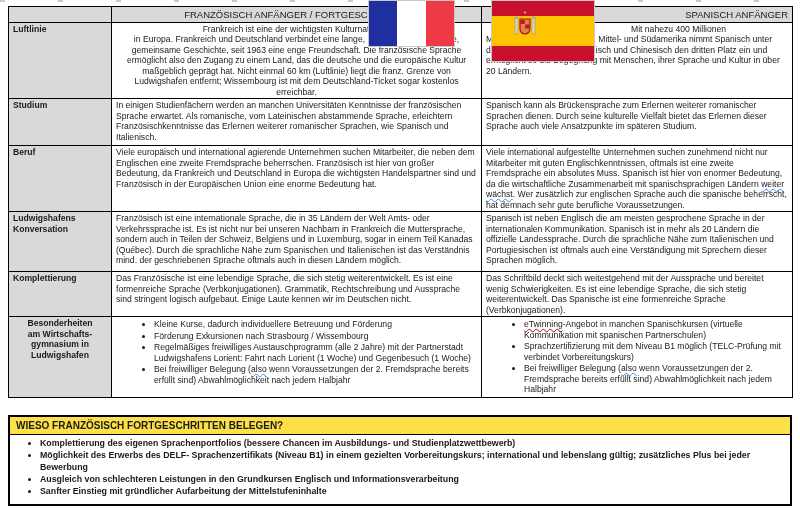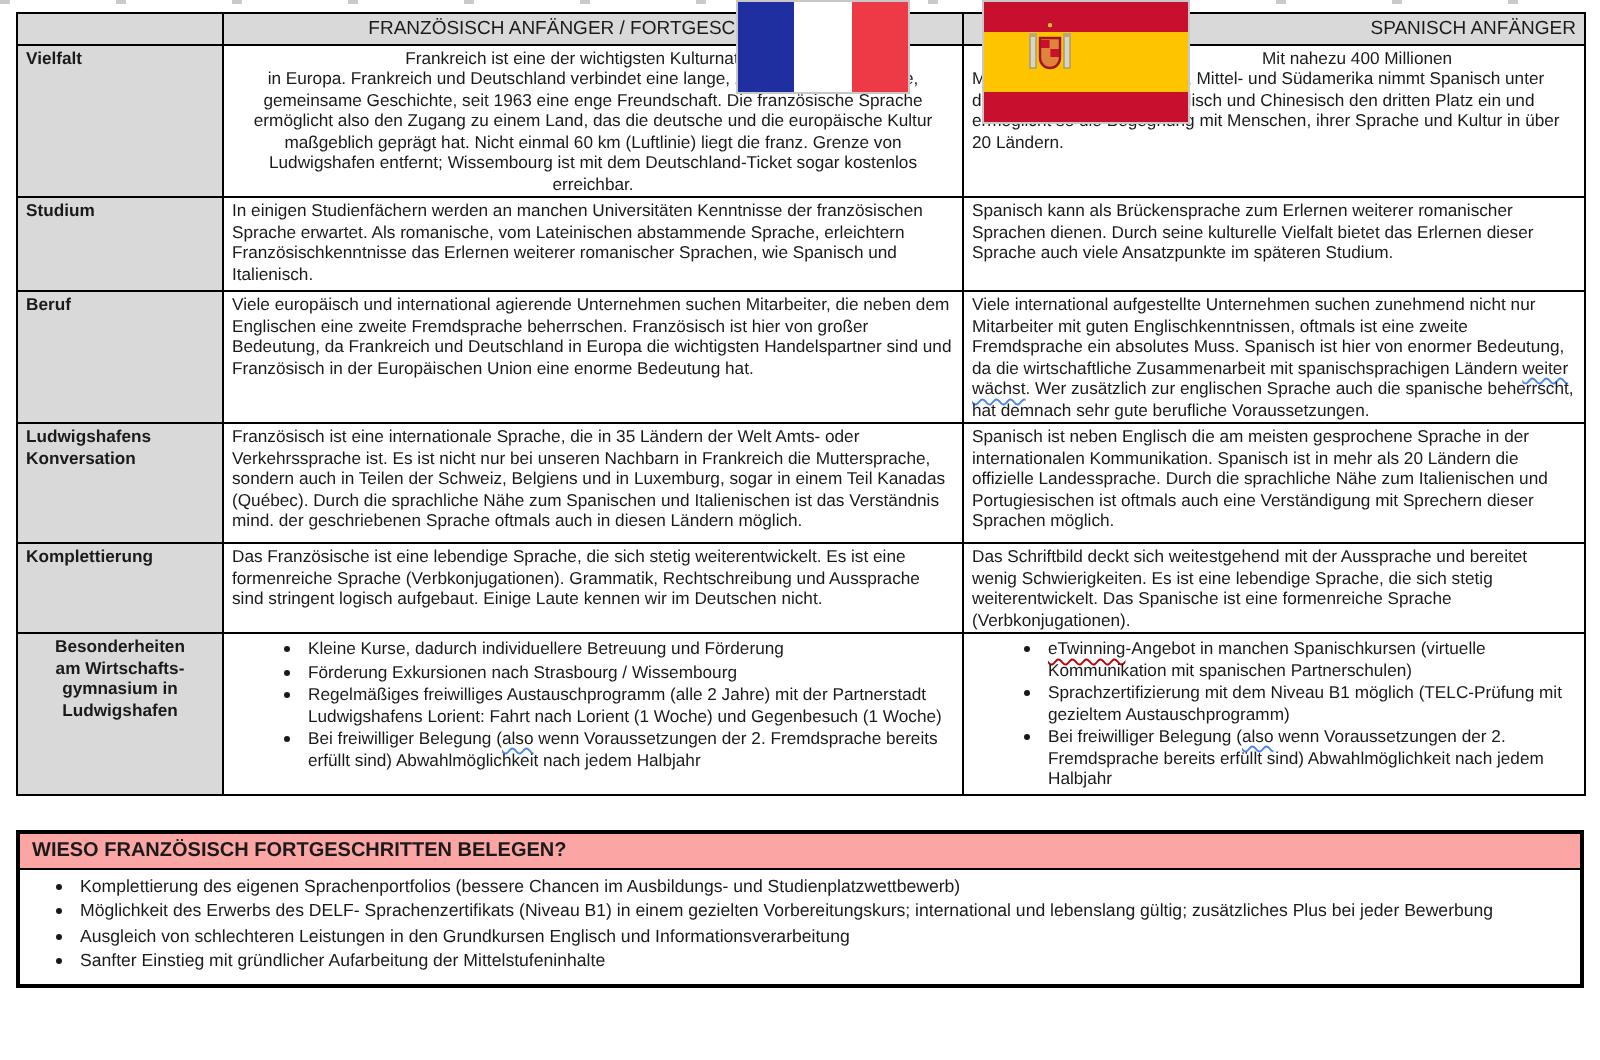--- a/index.html
+++ b/index.html
@@ -36,23 +36,23 @@
   .preline{white-space:pre-line;text-align:center;}
   .indent-first{text-indent:145px;}
   td ul{margin:1px 0 0 0;padding:0 0 0 22px;}
   td ul li{margin:0 0 1px 16px;padding:0;}
 
   .mark-wavy-blue{text-decoration:underline;text-decoration-style:wavy;text-decoration-color:#4a86e8;text-decoration-thickness:1px;}
   .mark-wavy-red{text-decoration:underline;text-decoration-style:wavy;text-decoration-color:#c00000;text-decoration-thickness:1px;}
 
   
   .why-box{margin-top:17px;border:2px solid #000;width:784px;box-sizing:border-box;}
-  .why-head{background:#fca5a5;border-bottom:1px solid #000;font-weight:bold;font-size:10px;padding:3px 6px;}
+  .why-head{background:#fde047;border-bottom:1px solid #000;font-weight:bold;font-size:10px;padding:3px 6px;}
   .why-body{padding:3px 4px 5px 4px;}
-  .why-body ul{margin:0;padding:0 0 0 26px;font-size:8.8px;line-height:1.3;}
+  .why-body ul{margin:0;padding:0 0 0 26px;font-size:8.8px;line-height:1.3;font-weight:bold;}
   .why-body li{margin:0 0 1px 0;}
 </style>
 </head>
 <body>
 
 <div class="crop-artifact"></div>
 
 <div class="flag flag-fr">
   <div class="b"></div>
   <div class="w"></div>
@@ -86,21 +86,21 @@
         <col style="width:311px">
       </colgroup>
     <tbody>
         <tr class="hdr">
       <td class="lbl"></td>
       <td class="hdr-fr">FRANZÖSISCH ANFÄNGER / FORTGESCHRITTEN</td>
       <td class="hdr-es">SPANISCH ANFÄNGER</td>
     </tr>
 
     <tr>
-      <td class="lbl" style="height:71px">Vielfalt</td>
+      <td class="lbl" style="height:71px">Luftlinie</td>
       <td class="preline">Frankreich ist eine der wichtigsten Kulturnationen
 in Europa. Frankreich und Deutschland verbindet eine lange, zeitweise schmerzhafte, gemeinsame Geschichte, seit 1963 eine enge Freundschaft. Die französische Sprache ermöglicht also den Zugang zu einem Land, das die deutsche und die europäische Kultur maßgeblich geprägt hat. Nicht einmal 60 km (Luftlinie) liegt die franz. Grenze von Ludwigshafen entfernt; Wissembourg ist mit dem Deutschland-Ticket sogar kostenlos erreichbar.</td>
       <td class="indent-first">Mit nahezu 400 Millionen Muttersprachlern in Spanien, Mittel- und Südamerika nimmt Spanisch unter den Weltsprachen nach Englisch und Chinesisch den dritten Platz ein und ermöglicht so die Begegnung mit Menschen, ihrer Sprache und Kultur in über 20 Ländern.</td>
     </tr>
 
     <tr>
       <td class="lbl" style="height:47px">Studium</td>
       <td>In einigen Studienfächern werden an manchen Universitäten Kenntnisse der französischen Sprache erwartet. Als romanische, vom Lateinischen abstammende Sprache, erleichtern Französischkenntnisse das Erlernen weiterer romanischer Sprachen, wie Spanisch und Italienisch.</td>
       <td>Spanisch kann als Brückensprache zum Erlernen weiterer romanischer Sprachen dienen. Durch seine kulturelle Vielfalt bietet das Erlernen dieser Sprache auch viele Ansatzpunkte im späteren Studium.</td>
     </tr>
@@ -132,21 +132,21 @@
         <ul>
           <li>Kleine Kurse, dadurch individuellere Betreuung und Förderung</li>
           <li>Förderung Exkursionen nach Strasbourg / Wissembourg</li>
           <li>Regelmäßiges freiwilliges Austauschprogramm (alle 2 Jahre) mit der Partnerstadt Ludwigshafens Lorient: Fahrt nach Lorient (1 Woche) und Gegenbesuch (1 Woche)</li>
           <li><span>Bei freiwilliger Belegung (</span><span class="mark-wavy-blue">also</span><span> wenn Voraussetzungen der 2. Fremdsprache bereits erfüllt sind) Abwahlmöglichkeit nach jedem Halbjahr</span></li>
         </ul>
       </td>
       <td>
         <ul>
           <li><span class="mark-wavy-red">eTwinning</span><span>-Angebot in manchen Spanischkursen (virtuelle Kommunikation mit spanischen Partnerschulen)</span></li>
-          <li>Sprachzertifizierung mit dem Niveau B1 möglich (TELC-Prüfung mit gezieltem Austauschprogramm)</li>
+          <li>Sprachzertifizierung mit dem Niveau B1 möglich (TELC-Prüfung mit verbindet Vorbereitungskurs)</li>
           <li><span>Bei freiwilliger Belegung (</span><span class="mark-wavy-blue">also</span><span> wenn Voraussetzungen der 2. Fremdsprache bereits erfüllt sind) Abwahlmöglichkeit nach jedem Halbjahr</span></li>
         </ul>
       </td>
     </tr>
   </tbody>
     </table>
 
   <div class="why-box">
     <div class="why-head">WIESO FRANZÖSISCH FORTGESCHRITTEN BELEGEN?</div>
     <div class="why-body">

